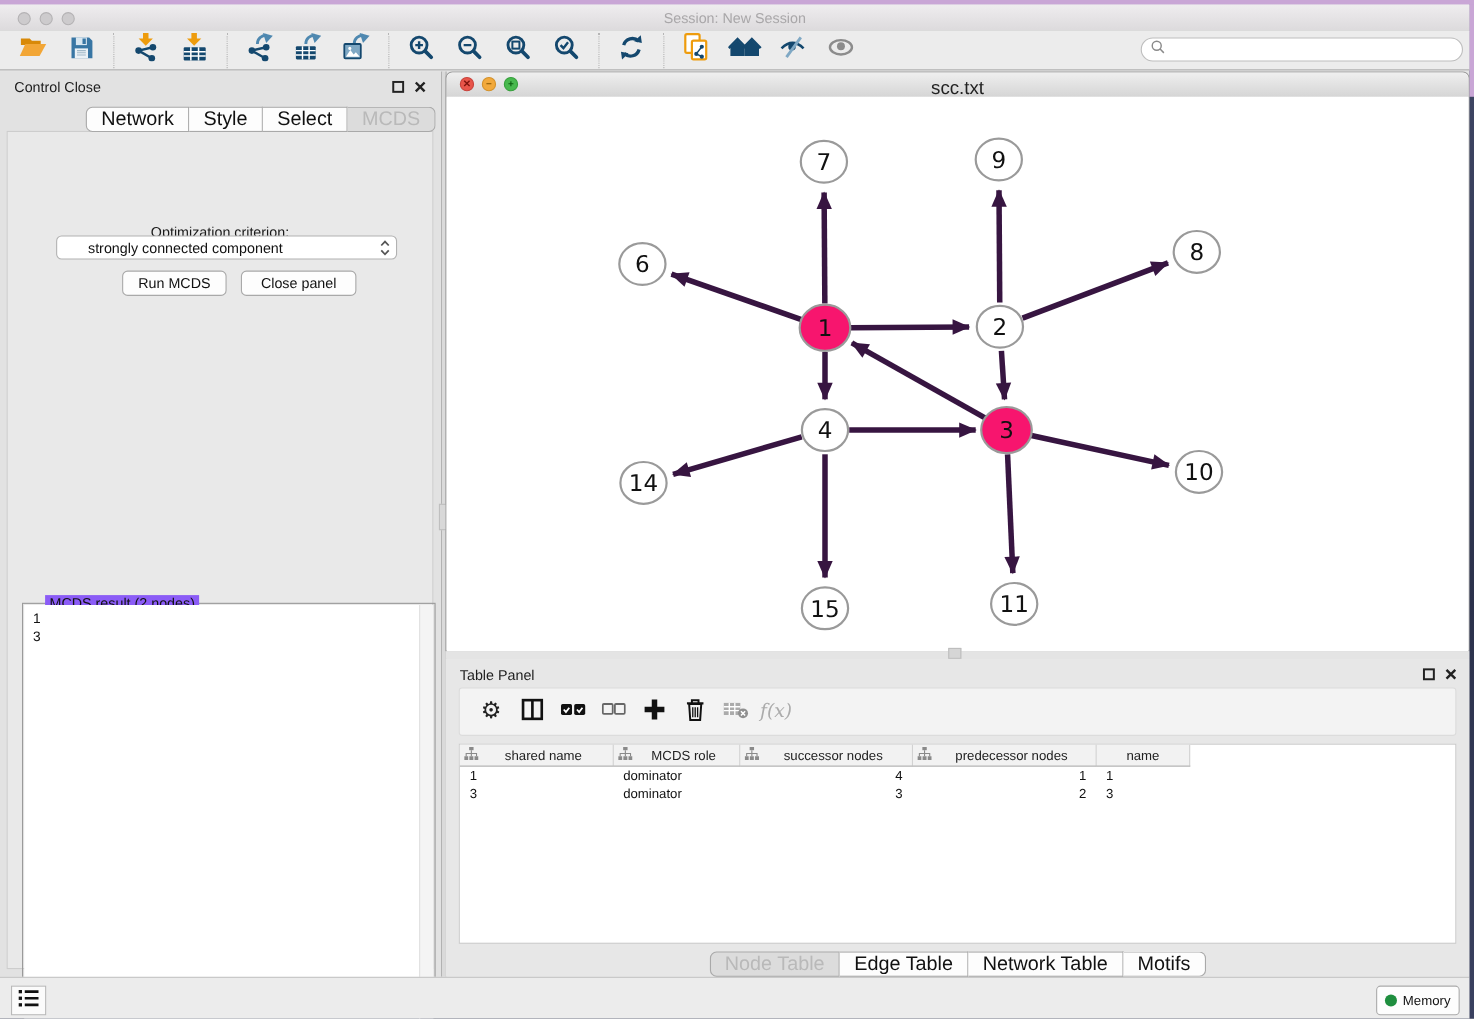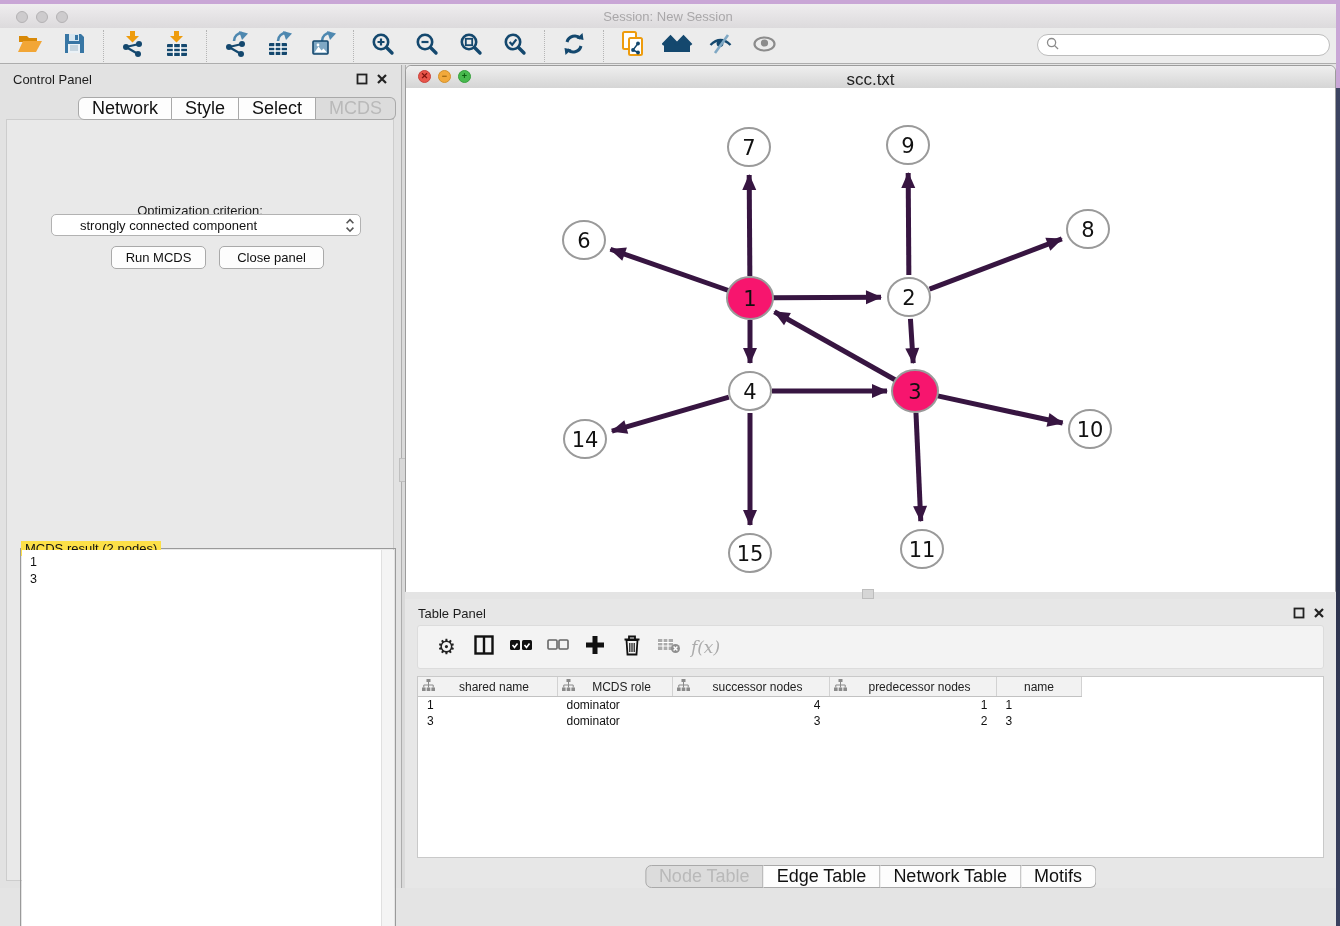--- a/index.html
+++ b/index.html
@@ -31,21 +31,21 @@
   .tab:first-child{border-left:1px solid #A9A9A9;border-radius:6px 0 0 6px;}
   .tab:last-child{border-radius:0 6px 6px 0;}
   .tab.sel{background:#DCDCDC;color:#B9B9B9;}
   .cp-tabs{left:78px;top:32px;}
   .opt-label{position:absolute;left:0;top:83px;width:100%;text-align:center;font-size:13px;color:#1a1a1a;}
   .dropdown{position:absolute;left:44px;top:94px;width:310px;height:22px;background:#fff;border:1px solid #B2B2B2;border-radius:5px;display:flex;align-items:center;box-sizing:border-box;padding-left:12px;}
   .dropdown .val{flex:1;font-size:13px;color:#111;margin-left:16px;}
   .dropdown .stepper{width:20px;display:flex;justify-content:center;}
   .btn{position:absolute;height:23px;background:#FDFDFD;border:1px solid #A9A9A9;border-radius:5px;font-size:13px;color:#111;display:flex;align-items:center;justify-content:center;box-sizing:border-box;margin-left:16px;}
   .result-box{position:absolute;left:13px;top:428px;width:374px;height:378px;border:1px solid #9A9A9A;}
-  .result-legend{position:absolute;left:0;top:-8px;background:#fde047;padding:0 4px;font-size:13px;color:#111;}
+  .result-legend{position:absolute;left:20px;top:-8px;background:#8b5cf6;padding:0 4px;font-size:13px;color:#111;}
   .result-inner{position:absolute;left:1px;top:1px;right:13px;bottom:1px;background:#fff;padding:4px 8px;box-sizing:border-box;}
   .result-line{font-size:12.5px;color:#111;line-height:17px;}
   .result-scroll{position:absolute;right:1px;top:1px;width:12px;bottom:1px;background:#F4F4F4;border-left:1px solid #E0E0E0;}
   .vsplitter{position:absolute;left:402px;top:65px;width:4px;height:823px;background:#DADADA;border-right:1px solid #B0B0B0;box-sizing:border-box;}
   .vsplit-handle{position:absolute;left:399px;top:458px;width:7px;height:22px;background:#D8D8D8;border:1px solid #BFBFBF;}
   
   .netwin{position:absolute;left:405px;top:65px;width:931px;height:527px;background:#fff;border:1px solid #9C9C9C;box-sizing:border-box;border-radius:6px 6px 0 0;}
   .net-titlebar{position:absolute;left:0;top:0;width:100%;height:22px;background:linear-gradient(#EFEFEF,#D5D5D5);border-bottom:1px solid #9F9F9F;border-radius:6px 6px 0 0;}
   .mac-dot{position:absolute;top:4px;width:13px;height:13px;border-radius:50%;box-sizing:border-box;display:flex;align-items:center;justify-content:center;font-size:9px;font-weight:bold;line-height:1;}
   .net-title{position:absolute;left:0;top:4px;width:100%;text-align:center;font-size:17px;color:#222;}
@@ -230,21 +230,21 @@
       <span><svg width="13" height="13" viewBox="0 0 14 14">
             <circle cx="6" cy="6" r="4.4" fill="none" stroke="#8A8A8A" stroke-width="1.4"></circle>
             <path d="M9.3 9.3L13 13" stroke="#8A8A8A" stroke-width="1.4"></path>
           </svg></span>
       <input value="" style="">
     </div>
   </div>
 
   <div class="cpanel">
     <div class="panel-head">
-      <span class="panel-title">Control Panel</span>
+      <span class="panel-title">Control Close</span>
       <span class="ph-btn" style="right:32px">
           <svg width="12" height="12">
             <rect x="1.5" y="1.5" width="9" height="9" fill="none" stroke="#222" stroke-width="1.8"></rect>
           </svg>
         </span>
       <span class="ph-btn" style="right:12px">
           <svg width="12" height="12">
             <path d="M2 2l8 8M10 2L2 10" stroke="#222" stroke-width="2.2"></path>
           </svg>
         </span>
@@ -507,18 +507,38 @@
         </table>
     </div>
     <div class="tabs tp-tabs" id="tp-tabs">
         <div class="tab sel">Node Table</div>
         <div class="tab">Edge Table</div>
         <div class="tab">Network Table</div>
         <div class="tab">Motifs</div>
       </div>
   </div>
 
+  <div class="statusbar">
+    <div class="list-btn">
+      <span><svg width="20" height="17" viewBox="0 0 20 17">
+            <g fill="#111">
+              <rect x="1" y="1" width="3" height="3"></rect>
+              <rect x="1" y="7" width="3" height="3"></rect>
+              <rect x="1" y="13" width="3" height="3"></rect>
+            </g>
+            <g stroke="#111" stroke-width="2.4">
+              <line x1="6.5" y1="2.5" x2="19" y2="2.5"></line>
+              <line x1="6.5" y1="8.5" x2="19" y2="8.5"></line>
+              <line x1="6.5" y1="14.5" x2="19" y2="14.5"></line>
+            </g>
+          </svg></span>
+    </div>
+    <div class="mem-btn">
+      <span class="green-dot"></span>
+      <span>Memory</span>
+    </div>
+  </div>
 
 </div>
 
 <div class="frame-top"></div>
 <div class="frame-right-purple"></div>
 <div class="desktop-strip"></div>
 
 </body></html>

